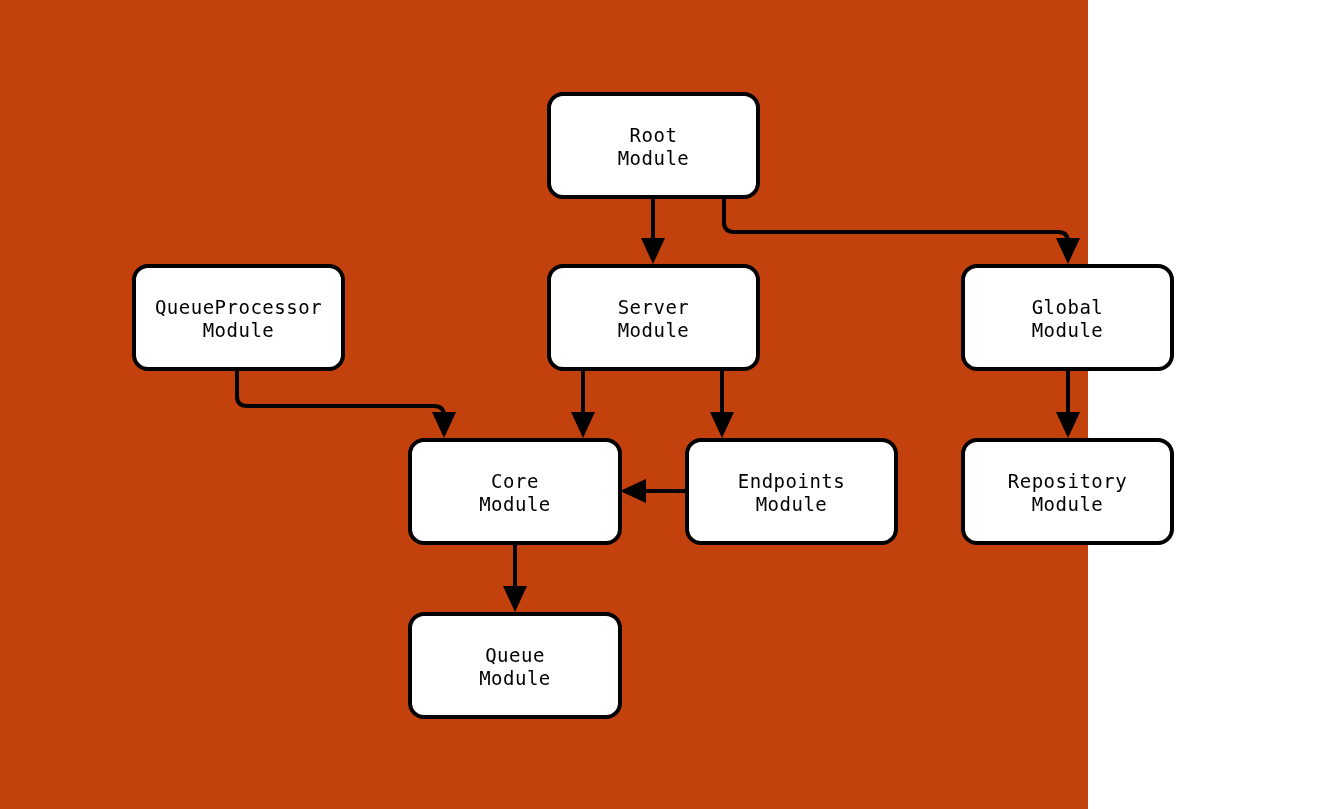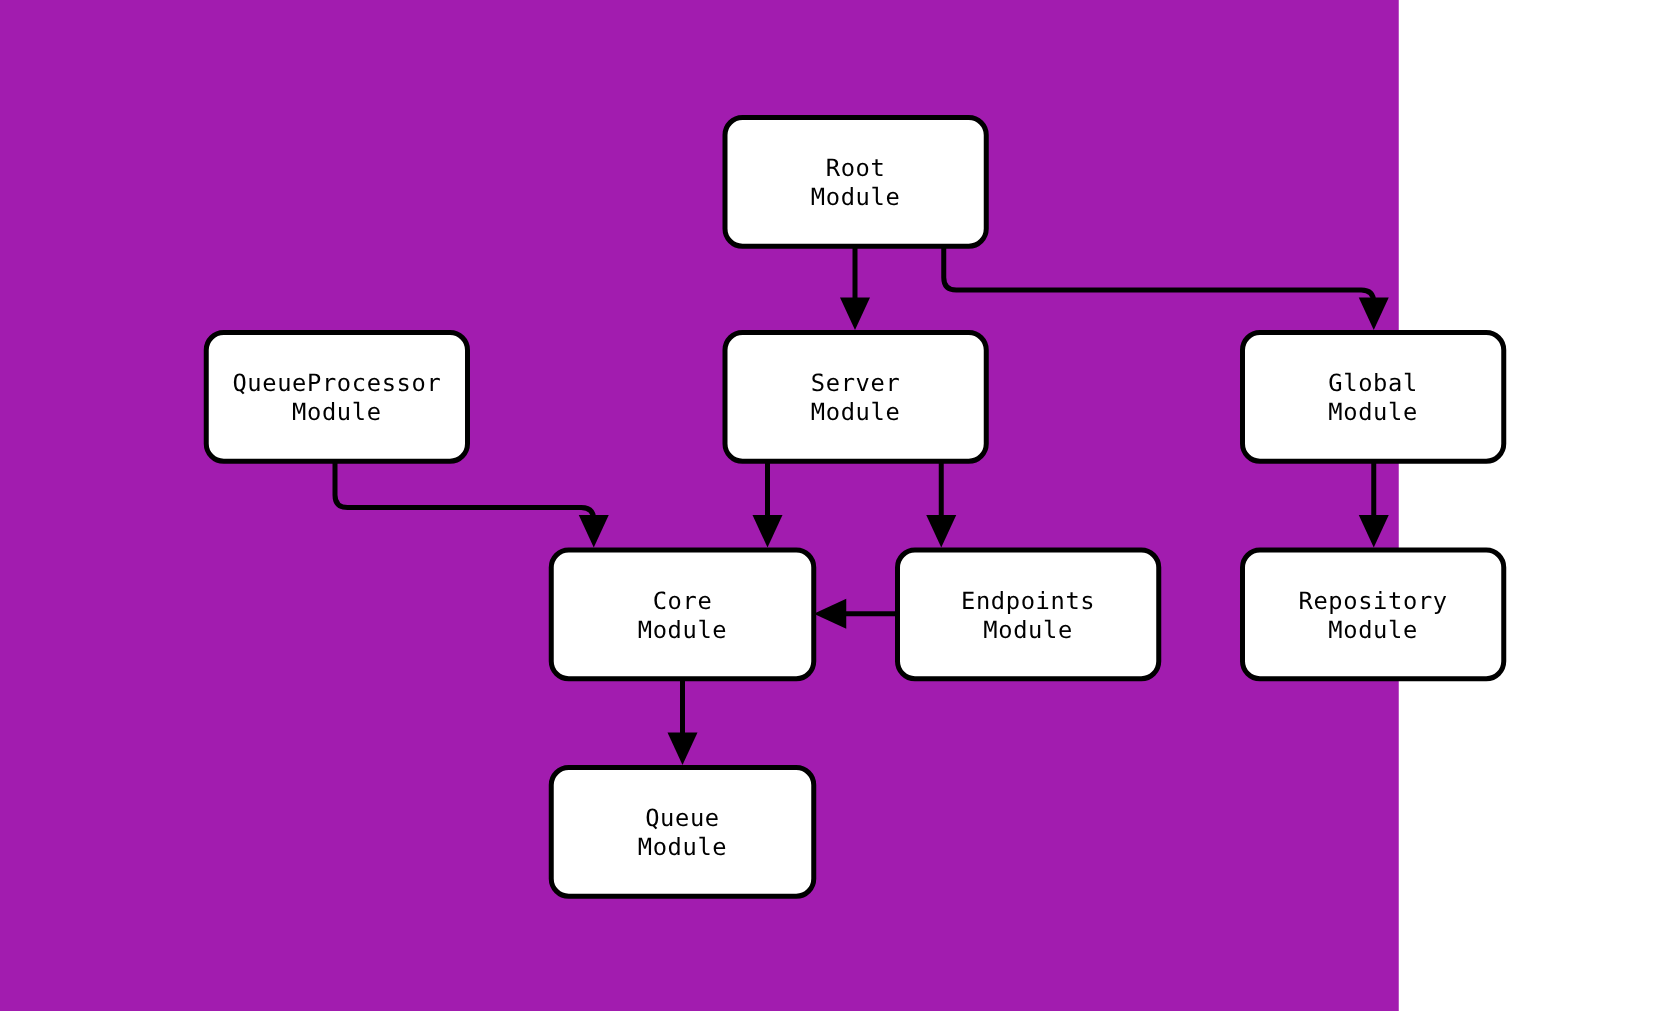--- a/index.html
+++ b/index.html
@@ -11,22 +11,21 @@
   body {
     width: 1337px;
     height: 809px;
     overflow: hidden;
     font-family: "DejaVu Sans Mono", "Liberation Mono", monospace;
   }
   #diagram-root {
     position: relative;
     width: 1088px;
     height: 809px;
-    background: #a21caf;
-    padding-left: 31px;
+    background: #c2410c;
   }
   svg#graph {
     display: block;
     width: 1337px;
     height: 809px;
   }
   .node-box {
     fill: #ffffff;
     stroke: #000000;
     stroke-width: 4;

